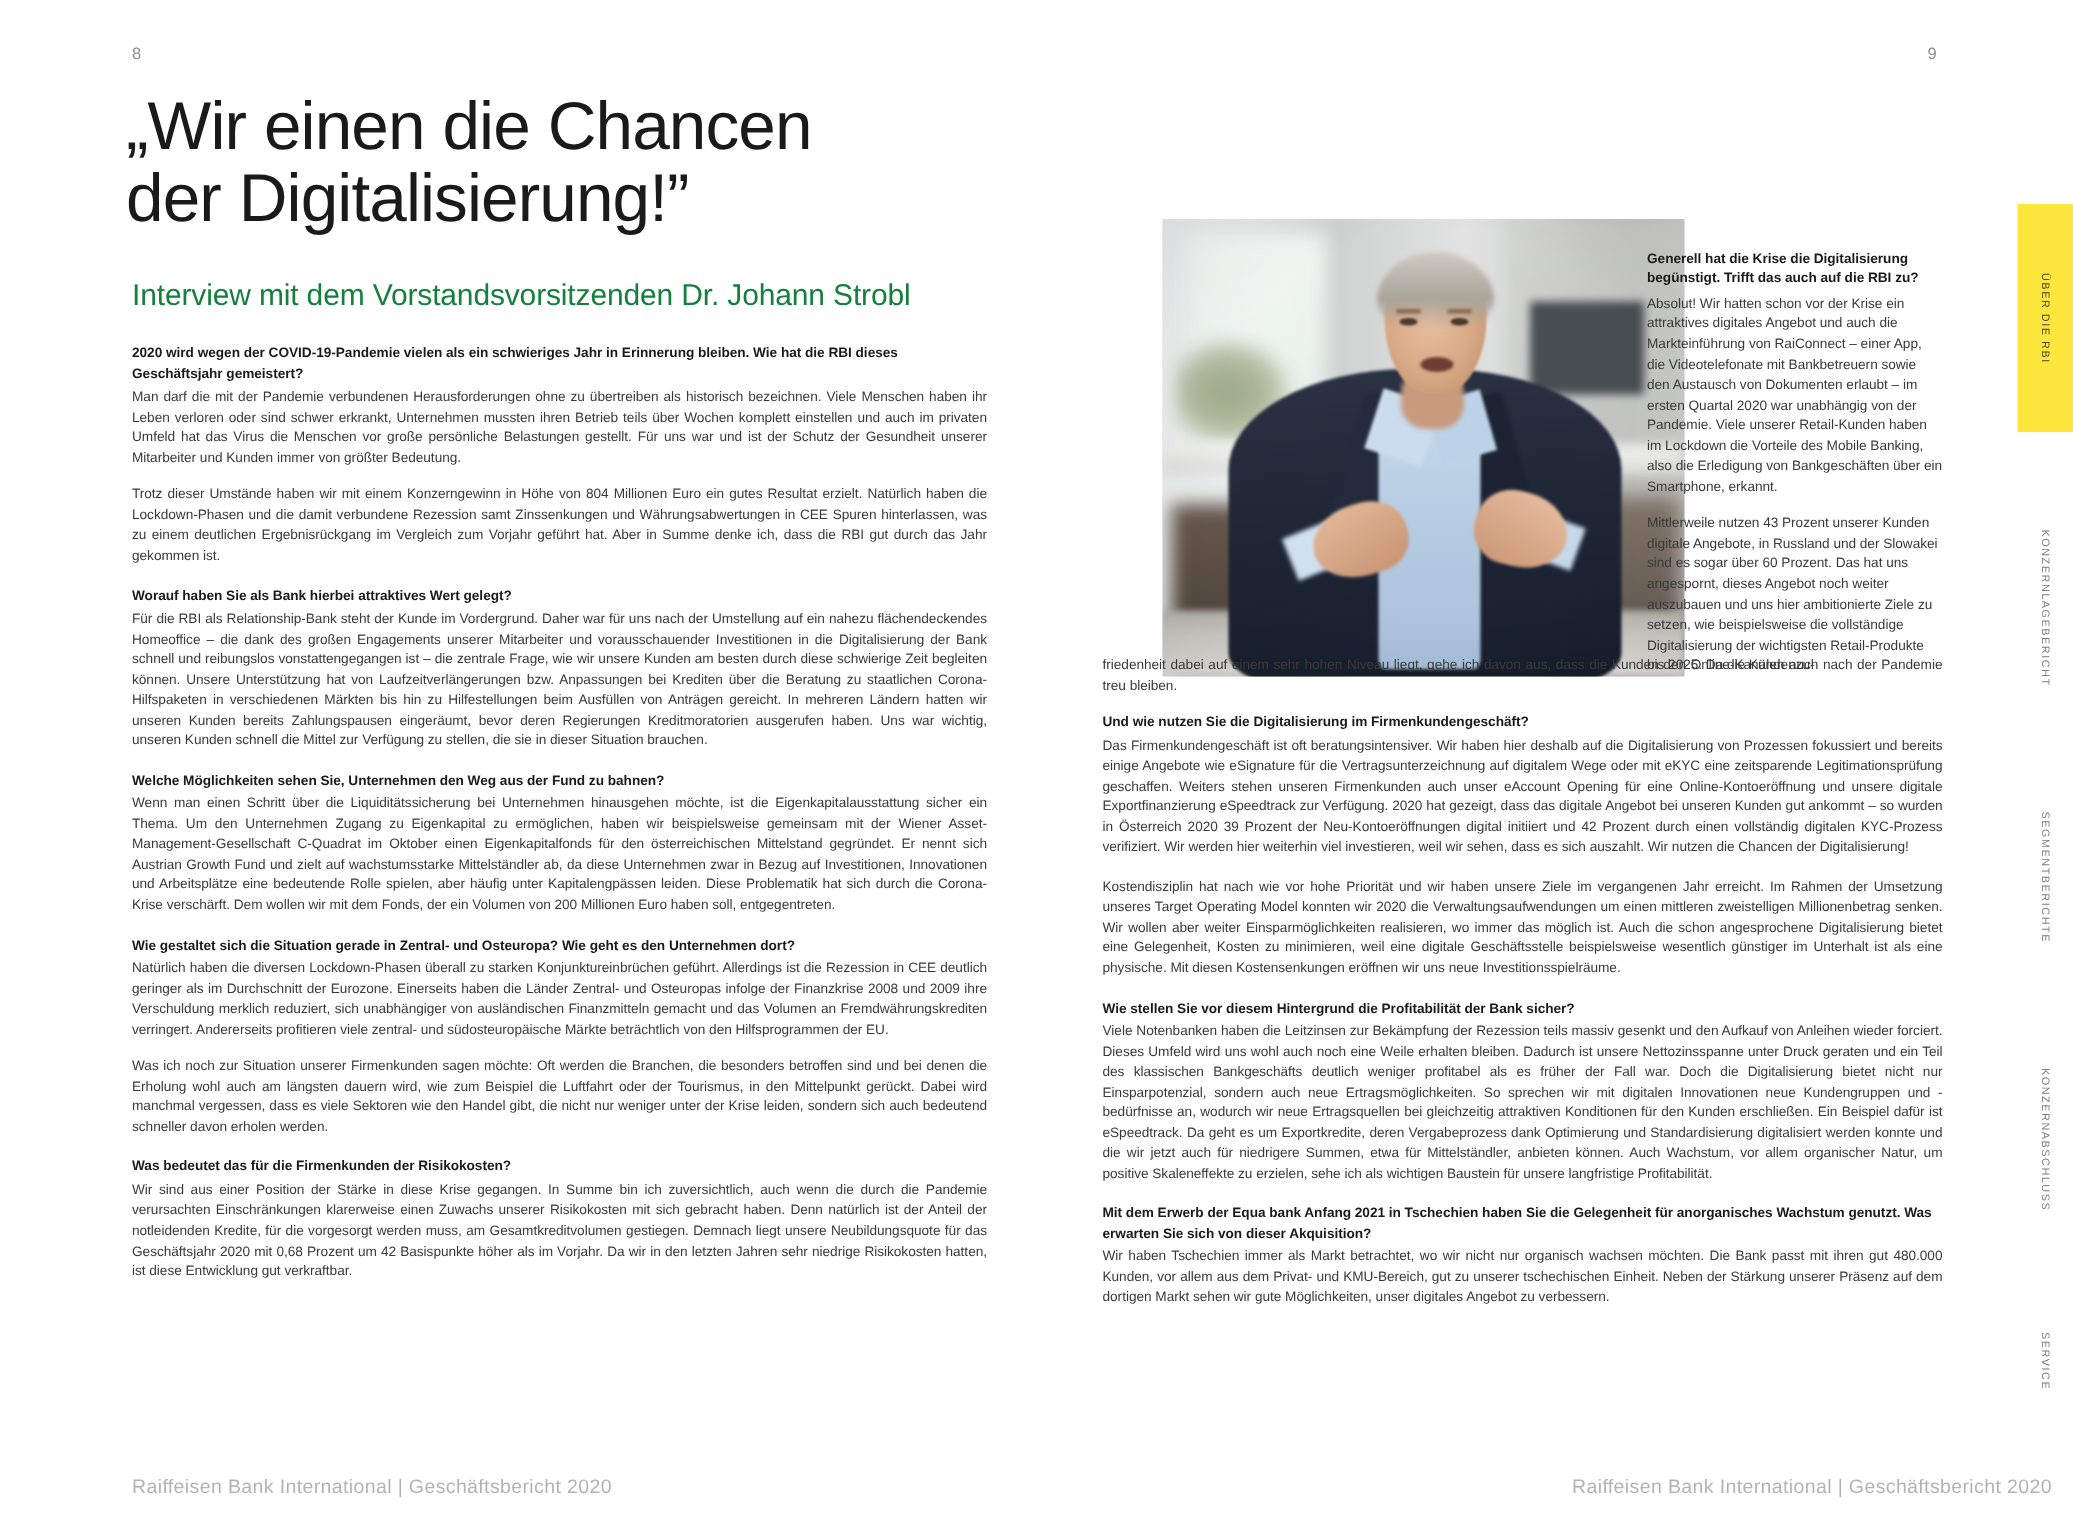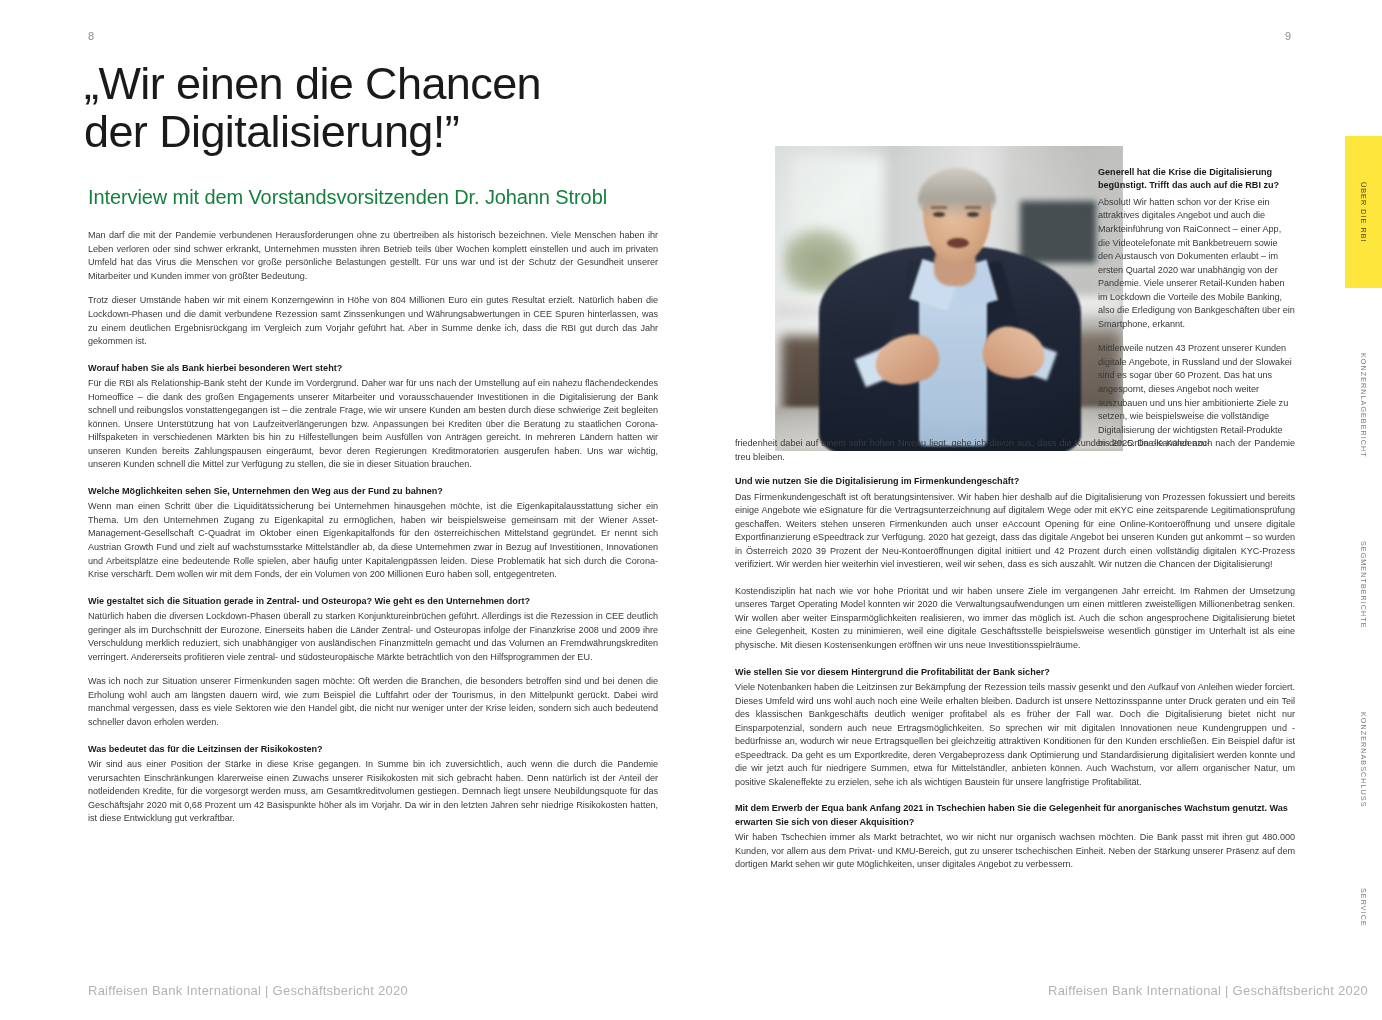--- a/index.html
+++ b/index.html
@@ -327,42 +327,43 @@
   <div class="folio folio-right">9</div>
 
   <div class="page-left">
     <h1 class="headline">„Wir einen die Chancen
 der Digitalisierung!”</h1>
     <div class="subhead">Interview mit dem Vorstandsvorsitzenden Dr. Johann Strobl</div>
 
     <div class="qa">
 
       <div class="block">
+        <div class="q">2020 wird wegen der COVID-19-Pandemie vielen als ein schwieriges Jahr in Erinnerung bleiben. Wie hat die RBI dieses Geschäftsjahr gemeistert?</div>
         <p class="a">Man darf die mit der Pandemie verbundenen Herausforderungen ohne zu übertreiben als historisch bezeichnen. Viele Menschen haben ihr Leben verloren oder sind schwer erkrankt, Unternehmen mussten ihren Betrieb teils über Wochen komplett einstellen und auch im privaten Umfeld hat das Virus die Menschen vor große persönliche Belastungen gestellt. Für uns war und ist der Schutz der Gesundheit unserer Mitarbeiter und Kunden immer von größter Bedeutung.</p>
         <p class="a">Trotz dieser Umstände haben wir mit einem Konzerngewinn in Höhe von 804 Millionen Euro ein gutes Resultat erzielt. Natürlich haben die Lockdown-Phasen und die damit verbundene Rezession samt Zinssenkungen und Währungsabwertungen in CEE Spuren hinterlassen, was zu einem deutlichen Ergebnisrückgang im Vergleich zum Vorjahr geführt hat. Aber in Summe denke ich, dass die RBI gut durch das Jahr gekommen ist.</p>
       </div>
 
       <div class="block">
-        <div class="q">Worauf haben Sie als Bank hierbei besonderen Wert steht?</div>
+        <div class="q">Worauf haben Sie als Bank hierbei attraktives Wert gelegt?</div>
         <p class="a">Für die RBI als Relationship-Bank steht der Kunde im Vordergrund. Daher war für uns nach der Umstellung auf ein nahezu flächendeckendes Homeoffice – die dank des großen Engagements unserer Mitarbeiter und vorausschauender Investitionen in die Digitalisierung der Bank schnell und reibungslos vonstattengegangen ist – die zentrale Frage, wie wir unsere Kunden am besten durch diese schwierige Zeit begleiten können. Unsere Unterstützung hat von Laufzeitverlängerungen bzw. Anpassungen bei Krediten über die Beratung zu staatlichen Corona-Hilfspaketen in verschiedenen Märkten bis hin zu Hilfestellungen beim Ausfüllen von Anträgen gereicht. In mehreren Ländern hatten wir unseren Kunden bereits Zahlungspausen eingeräumt, bevor deren Regierungen Kreditmoratorien ausgerufen haben. Uns war wichtig, unseren Kunden schnell die Mittel zur Verfügung zu stellen, die sie in dieser Situation brauchen.</p>
       </div>
 
       <div class="block">
         <div class="q">Welche Möglichkeiten sehen Sie, Unternehmen den Weg aus der Fund zu bahnen?</div>
         <p class="a">Wenn man einen Schritt über die Liquiditätssicherung bei Unternehmen hinausgehen möchte, ist die Eigenkapitalausstattung sicher ein Thema. Um den Unternehmen Zugang zu Eigenkapital zu ermöglichen, haben wir beispielsweise gemeinsam mit der Wiener Asset-Management-Gesellschaft C-Quadrat im Oktober einen Eigenkapitalfonds für den österreichischen Mittelstand gegründet. Er nennt sich Austrian Growth Fund und zielt auf wachstumsstarke Mittelständler ab, da diese Unternehmen zwar in Bezug auf Investitionen, Innovationen und Arbeitsplätze eine bedeutende Rolle spielen, aber häufig unter Kapitalengpässen leiden. Diese Problematik hat sich durch die Corona-Krise verschärft. Dem wollen wir mit dem Fonds, der ein Volumen von 200 Millionen Euro haben soll, entgegentreten.</p>
       </div>
 
       <div class="block">
         <div class="q">Wie gestaltet sich die Situation gerade in Zentral- und Osteuropa? Wie geht es den Unternehmen dort?</div>
         <p class="a">Natürlich haben die diversen Lockdown-Phasen überall zu starken Konjunktureinbrüchen geführt. Allerdings ist die Rezession in CEE deutlich geringer als im Durchschnitt der Eurozone. Einerseits haben die Länder Zentral- und Osteuropas infolge der Finanzkrise 2008 und 2009 ihre Verschuldung merklich reduziert, sich unabhängiger von ausländischen Finanzmitteln gemacht und das Volumen an Fremdwährungskrediten verringert. Andererseits profitieren viele zentral- und südosteuropäische Märkte beträchtlich von den Hilfsprogrammen der EU.</p>
         <p class="a">Was ich noch zur Situation unserer Firmenkunden sagen möchte: Oft werden die Branchen, die besonders betroffen sind und bei denen die Erholung wohl auch am längsten dauern wird, wie zum Beispiel die Luftfahrt oder der Tourismus, in den Mittelpunkt gerückt. Dabei wird manchmal vergessen, dass es viele Sektoren wie den Handel gibt, die nicht nur weniger unter der Krise leiden, sondern sich auch bedeutend schneller davon erholen werden.</p>
       </div>
 
       <div class="block">
-        <div class="q">Was bedeutet das für die Leitzinsen der Risikokosten?</div>
+        <div class="q">Was bedeutet das für die Firmenkunden der Risikokosten?</div>
         <p class="a">Wir sind aus einer Position der Stärke in diese Krise gegangen. In Summe bin ich zuversichtlich, auch wenn die durch die Pandemie verursachten Einschränkungen klarerweise einen Zuwachs unserer Risikokosten mit sich gebracht haben. Denn natürlich ist der Anteil der notleidenden Kredite, für die vorgesorgt werden muss, am Gesamtkreditvolumen gestiegen. Demnach liegt unsere Neubildungsquote für das Geschäftsjahr 2020 mit 0,68 Prozent um 42 Basispunkte höher als im Vorjahr. Da wir in den letzten Jahren sehr niedrige Risikokosten hatten, ist diese Entwicklung gut verkraftbar.</p>
       </div>
 
     </div>
   </div>
 
   <div class="page-right">
 
     <div class="photo-row">
 

